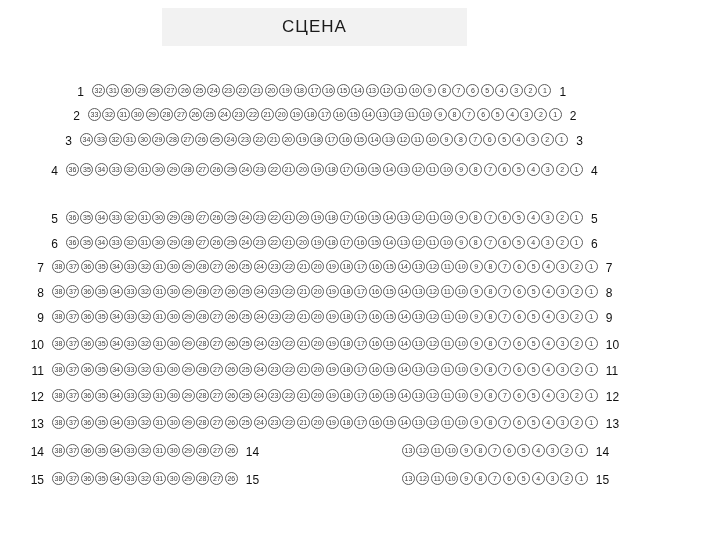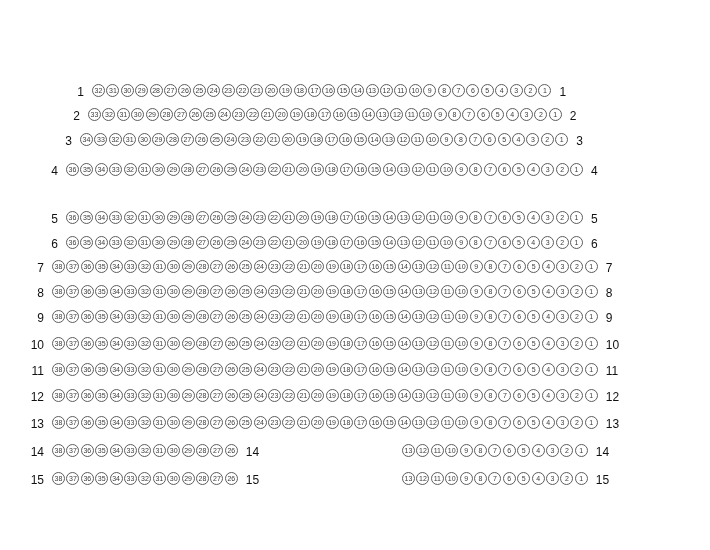--- a/index.html
+++ b/index.html
@@ -63,20 +63,21 @@
     overflow: hidden;
   }
   .seat.dense {
     border-color: #5d5d5d;
   }
 </style>
 </head>
 <body>
 
 <div id="hall">
+  <div class="stage">СЦЕНА</div>
   <div id="rows-container">
       <div class="row" style="left: 0px; top: 84px; width: 710px;">
         <div class="row-label left" style="left: 54px; width: 30px;">1</div>
         <div class="seat dense" title="32" style="left: 92px; top: 0px;">32</div>
         <div class="seat dense" title="31" style="left: 106.4px; top: 0px;">31</div>
         <div class="seat dense" title="30" style="left: 120.8px; top: 0px;">30</div>
         <div class="seat dense" title="29" style="left: 135.2px; top: 0px;">29</div>
         <div class="seat dense" title="28" style="left: 149.6px; top: 0px;">28</div>
         <div class="seat dense" title="27" style="left: 164px; top: 0px;">27</div>
         <div class="seat dense" title="26" style="left: 178.4px; top: 0px;">26</div>

